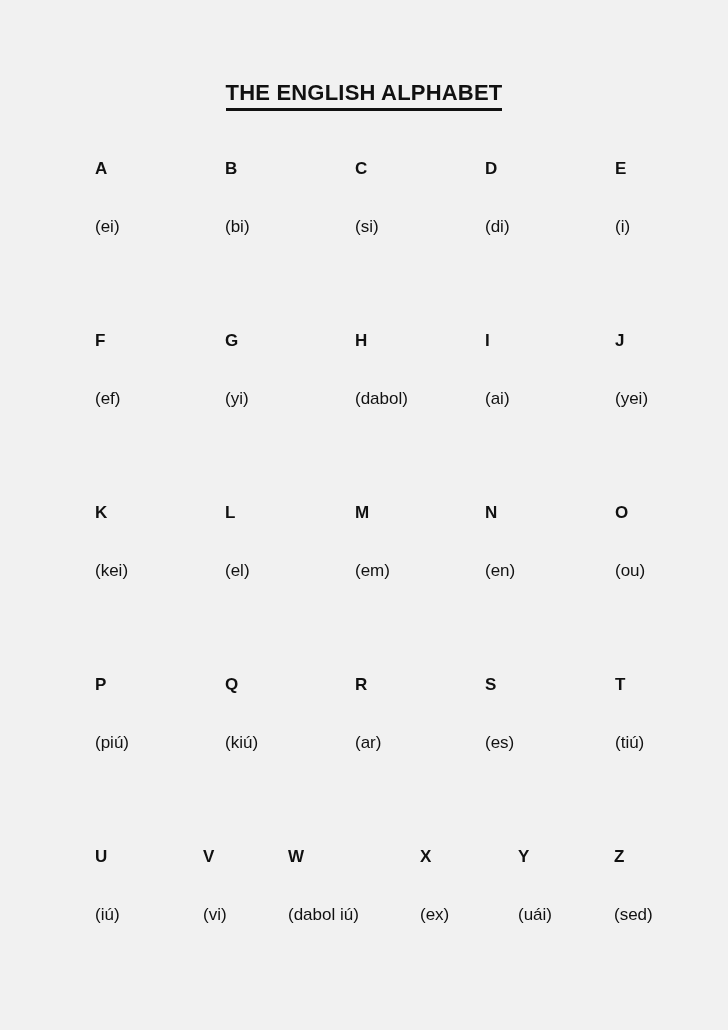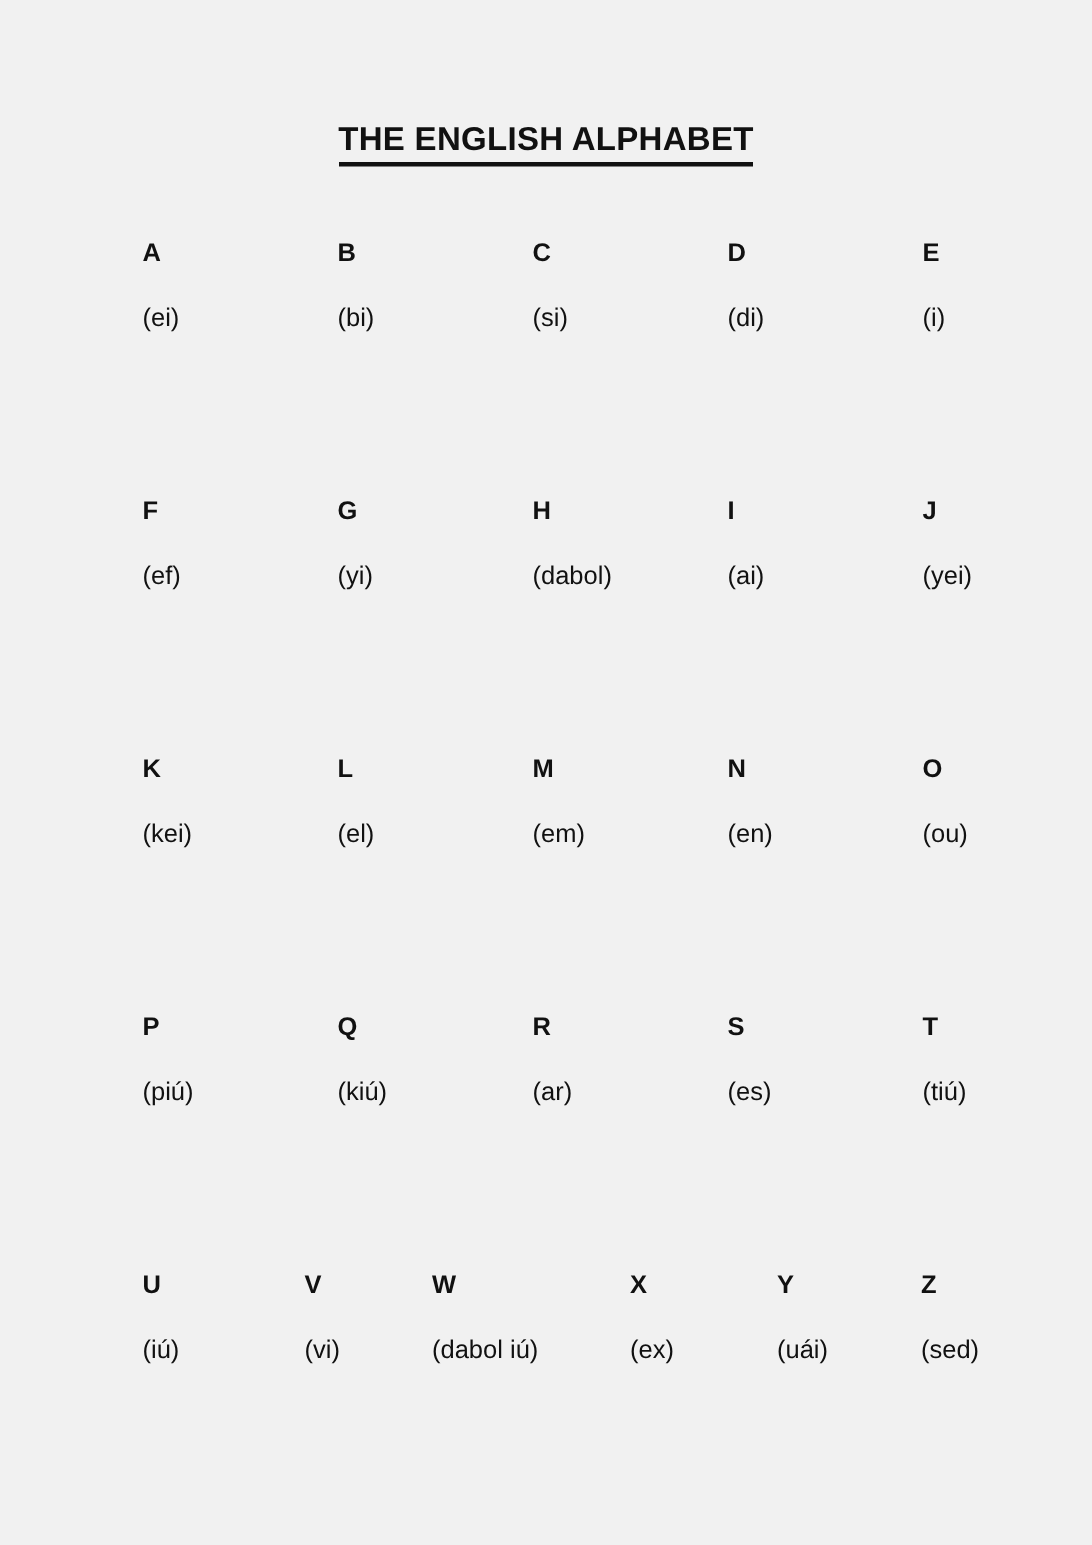--- a/index.html
+++ b/index.html
@@ -61,21 +61,21 @@
   .letter {
     font-size: 17px;
     font-weight: bold;
     color: #111111;
     line-height: 1;
     height: 20px;
     display: block;
   }
   .pron {
     display: block;
-    margin-top: 23px;
+    margin-top: 38px;
     font-size: 17px;
     font-weight: normal;
     color: #111111;
     line-height: 1;
     white-space: nowrap;
   }
 
   
   .row.cols5 .cell:nth-child(1) { left: 95px; }
   .row.cols5 .cell:nth-child(2) { left: 225px; }

